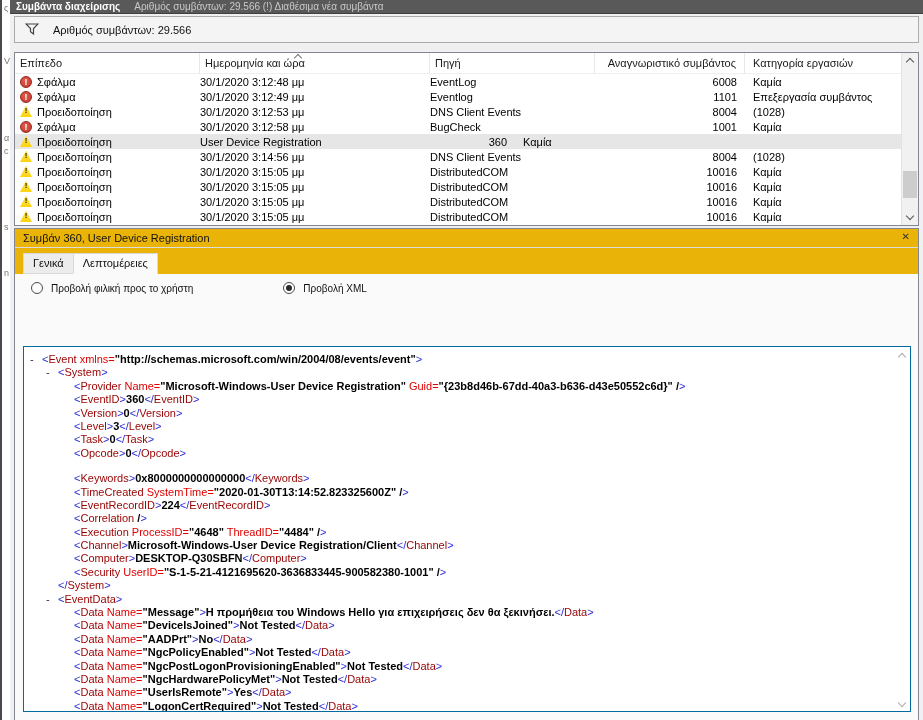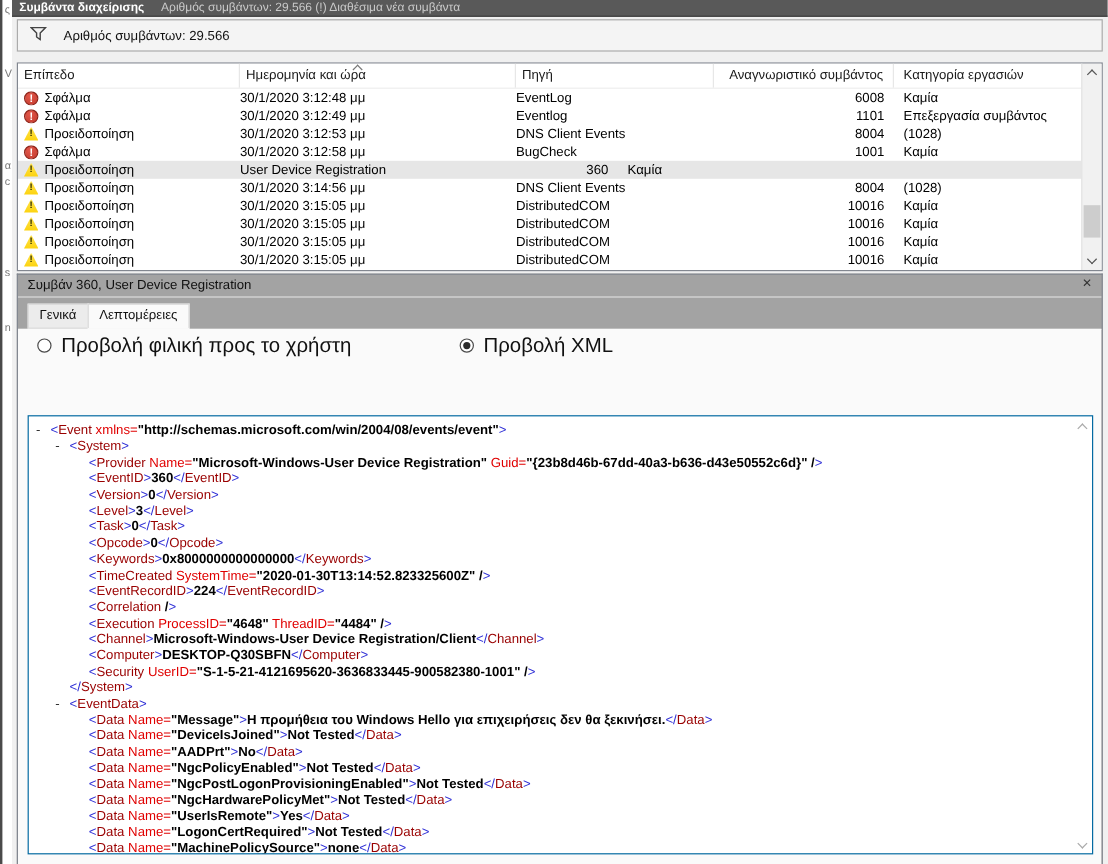--- a/index.html
+++ b/index.html
@@ -51,37 +51,37 @@
   
   .vscroll{position:absolute;right:0;top:0;bottom:0;width:16px;background:#f1f1f1;border-left:1px solid #e3e3e3;}
   .sb-btn{position:absolute;left:0;width:16px;height:15px;}
   .chev{position:absolute;left:5px;width:5px;height:5px;border-left:1px solid #555;border-top:1px solid #555;}
   .chev.up{top:6px;transform:rotate(45deg);}
   .chev.dn{top:3px;transform:rotate(225deg);}
   .sb-thumb{position:absolute;left:1px;width:14px;background:#cdcdcd;}
   .tbl-thumb{top:118px;height:27px;}
 
   
-  .detail{position:absolute;left:4px;right:4px;top:228px;bottom:0;background:#a3a3a3;
+  .detail{position:absolute;left:4px;right:4px;top:228px;bottom:0;background:#eab308;
     border:1px solid #828790;border-bottom:none;overflow:hidden;}
   .d-title{height:18px;display:flex;align-items:center;border-bottom:1px solid #dcdcdc;
     font-size:11px;color:#111;padding-left:8px;position:relative;}
   .d-close{position:absolute;right:8px;top:2px;font-size:10px;font-weight:bold;color:#333;cursor:default;}
   .tabsrow{position:relative;height:21px;margin-top:5px;padding-left:8px;border-bottom:1px solid #d9d9d9;}
   .tab{display:inline-block;font-size:11px;color:#111;padding:3px 9px 2px 9px;border:1px solid #d9d9d9;
     background:#ececec;position:relative;margin-right:-1px;box-sizing:border-box;height:21px;}
   .tab.active{background:#fafafa;border-bottom:1px solid #fafafa;z-index:2;}
   .d-content{position:absolute;left:0;right:0;top:45px;bottom:0;background:#fafafa;}
   .radiorow{display:flex;align-items:center;height:28px;padding-left:16px;}
   .radio-opt{display:flex;align-items:center;margin-right:90px;}
   .rcirc{width:12px;height:12px;border-radius:50%;border:1px solid #4a4a4a;background:#fff;
     display:inline-flex;align-items:center;justify-content:center;margin-right:8px;box-sizing:border-box;}
   .rdot{width:6px;height:6px;border-radius:50%;background:#2b2b2b;display:none;}
   .radio-opt.sel .rdot{display:block;}
-  .rlabel{font-size:17px;color:#111;}
+  .rlabel{font-size:10px;color:#111;}
 
   
   .xmlbox{position:absolute;left:8px;right:7px;top:72px;bottom:8px;background:#fff;
     border:1px solid #0369a1;overflow:hidden;}
   .xml-lines{position:absolute;left:0;top:6px;right:17px;bottom:0;overflow:hidden;}
   .xline{white-space:pre;font-size:11px;line-height:13.4px;height:13.4px;overflow:hidden;}
   .xmark{display:inline-block;width:12px;color:#333;}
   .xd{color:#2b2bd5;} .xe{color:#990000;} .xa{color:#e00000;}
   .xv{color:#000;font-weight:bold;} .xt{color:#000;font-weight:bold;}
   .xml-scroll{position:absolute;right:1px;top:1px;bottom:1px;width:15px;background:#fff;}
@@ -261,21 +261,21 @@
       <div class="xmlbox">
         <div class="xml-lines" id="xmlines">
             <div class="xline" style="padding-left: 6px;"><span class="xmark">-</span><span><span class="xd">&lt;</span><span class="xe">Event</span><span class="xa"> xmlns=</span><span class="xv">"http://schemas.microsoft.com/win/2004/08/events/event"</span><span class="xd">&gt;</span></span></div>
             <div class="xline" style="padding-left: 22px;"><span class="xmark">-</span><span><span class="xd">&lt;</span><span class="xe">System</span><span class="xd">&gt;</span></span></div>
             <div class="xline" style="padding-left: 38px;"><span class="xmark"></span><span><span class="xd">&lt;</span><span class="xe">Provider</span><span class="xa"> Name=</span><span class="xv">"Microsoft-Windows-User Device Registration"</span><span class="xa"> Guid=</span><span class="xv">"{23b8d46b-67dd-40a3-b636-d43e50552c6d}"</span><span class="xt"> /</span><span class="xd">&gt;</span></span></div>
             <div class="xline" style="padding-left: 38px;"><span class="xmark"></span><span><span class="xd">&lt;</span><span class="xe">EventID</span><span class="xd">&gt;</span><span class="xt">360</span><span class="xd">&lt;/</span><span class="xe">EventID</span><span class="xd">&gt;</span></span></div>
             <div class="xline" style="padding-left: 38px;"><span class="xmark"></span><span><span class="xd">&lt;</span><span class="xe">Version</span><span class="xd">&gt;</span><span class="xt">0</span><span class="xd">&lt;/</span><span class="xe">Version</span><span class="xd">&gt;</span></span></div>
             <div class="xline" style="padding-left: 38px;"><span class="xmark"></span><span><span class="xd">&lt;</span><span class="xe">Level</span><span class="xd">&gt;</span><span class="xt">3</span><span class="xd">&lt;/</span><span class="xe">Level</span><span class="xd">&gt;</span></span></div>
             <div class="xline" style="padding-left: 38px;"><span class="xmark"></span><span><span class="xd">&lt;</span><span class="xe">Task</span><span class="xd">&gt;</span><span class="xt">0</span><span class="xd">&lt;/</span><span class="xe">Task</span><span class="xd">&gt;</span></span></div>
             <div class="xline" style="padding-left: 38px;"><span class="xmark"></span><span><span class="xd">&lt;</span><span class="xe">Opcode</span><span class="xd">&gt;</span><span class="xt">0</span><span class="xd">&lt;/</span><span class="xe">Opcode</span><span class="xd">&gt;</span></span></div>
-            <div class="xline" style="padding-left: 38px;"><span class="xmark"></span><span><span class="xd">&lt;</span><span class="xe">Keywords</span><span class="xd">&gt;</span><span class="xt">0x8000000000000000</span><span class="xd">&lt;/</span><span class="xe">Keywords</span><span class="xd">&gt;</span></span></div>
+            <div class="xline" style="padding-left: 38px; margin-top: 12px;"><span class="xmark"></span><span><span class="xd">&lt;</span><span class="xe">Keywords</span><span class="xd">&gt;</span><span class="xt">0x8000000000000000</span><span class="xd">&lt;/</span><span class="xe">Keywords</span><span class="xd">&gt;</span></span></div>
             <div class="xline" style="padding-left: 38px;"><span class="xmark"></span><span><span class="xd">&lt;</span><span class="xe">TimeCreated</span><span class="xa"> SystemTime=</span><span class="xv">"2020-01-30T13:14:52.823325600Z"</span><span class="xt"> /</span><span class="xd">&gt;</span></span></div>
             <div class="xline" style="padding-left: 38px;"><span class="xmark"></span><span><span class="xd">&lt;</span><span class="xe">EventRecordID</span><span class="xd">&gt;</span><span class="xt">224</span><span class="xd">&lt;/</span><span class="xe">EventRecordID</span><span class="xd">&gt;</span></span></div>
             <div class="xline" style="padding-left: 38px;"><span class="xmark"></span><span><span class="xd">&lt;</span><span class="xe">Correlation</span><span class="xt"> /</span><span class="xd">&gt;</span></span></div>
             <div class="xline" style="padding-left: 38px;"><span class="xmark"></span><span><span class="xd">&lt;</span><span class="xe">Execution</span><span class="xa"> ProcessID=</span><span class="xv">"4648"</span><span class="xa"> ThreadID=</span><span class="xv">"4484"</span><span class="xt"> /</span><span class="xd">&gt;</span></span></div>
             <div class="xline" style="padding-left: 38px;"><span class="xmark"></span><span><span class="xd">&lt;</span><span class="xe">Channel</span><span class="xd">&gt;</span><span class="xt">Microsoft-Windows-User Device Registration/Client</span><span class="xd">&lt;/</span><span class="xe">Channel</span><span class="xd">&gt;</span></span></div>
             <div class="xline" style="padding-left: 38px;"><span class="xmark"></span><span><span class="xd">&lt;</span><span class="xe">Computer</span><span class="xd">&gt;</span><span class="xt">DESKTOP-Q30SBFN</span><span class="xd">&lt;/</span><span class="xe">Computer</span><span class="xd">&gt;</span></span></div>
             <div class="xline" style="padding-left: 38px;"><span class="xmark"></span><span><span class="xd">&lt;</span><span class="xe">Security</span><span class="xa"> UserID=</span><span class="xv">"S-1-5-21-4121695620-3636833445-900582380-1001"</span><span class="xt"> /</span><span class="xd">&gt;</span></span></div>
             <div class="xline" style="padding-left: 22px;"><span class="xmark"></span><span><span class="xd">&lt;/</span><span class="xe">System</span><span class="xd">&gt;</span></span></div>
             <div class="xline" style="padding-left: 22px;"><span class="xmark">-</span><span><span class="xd">&lt;</span><span class="xe">EventData</span><span class="xd">&gt;</span></span></div>
             <div class="xline" style="padding-left: 38px;"><span class="xmark"></span><span><span class="xd">&lt;</span><span class="xe">Data</span><span class="xa"> Name=</span><span class="xv">"Message"</span><span class="xd">&gt;</span><span class="xt">Η προμήθεια του Windows Hello για επιχειρήσεις δεν θα ξεκινήσει.</span><span class="xd">&lt;/</span><span class="xe">Data</span><span class="xd">&gt;</span></span></div>

